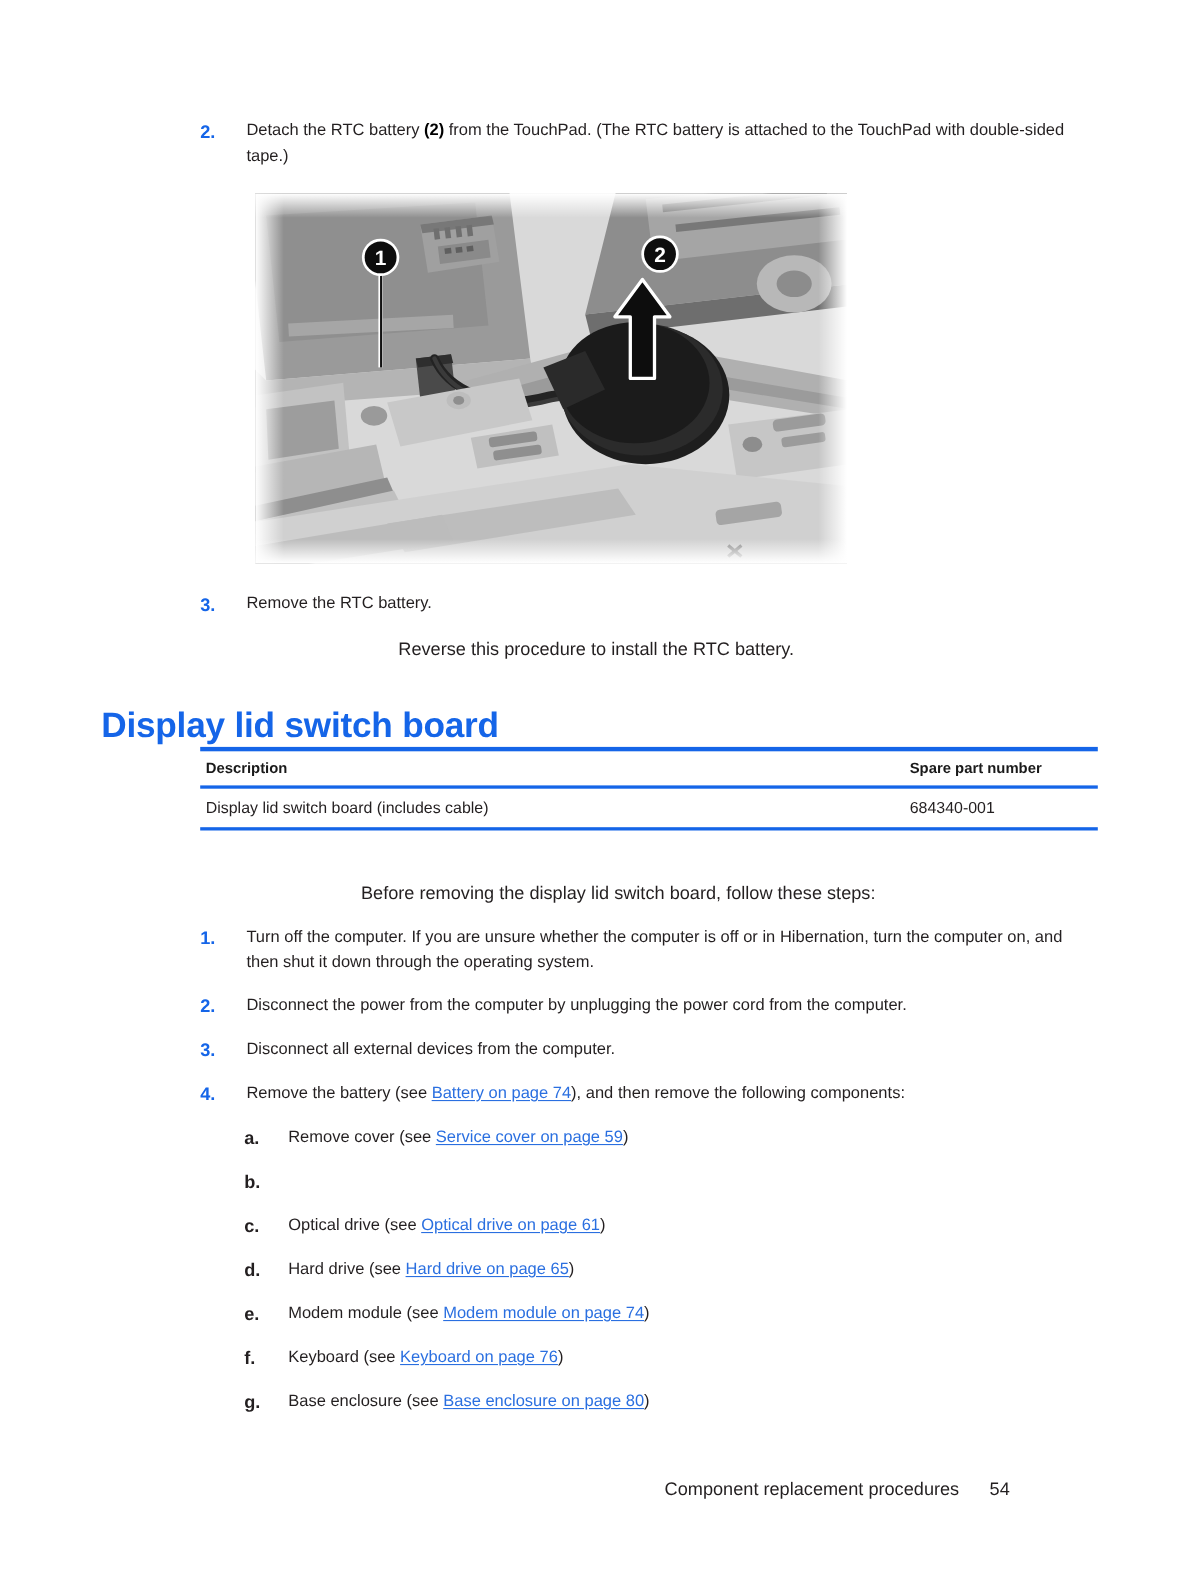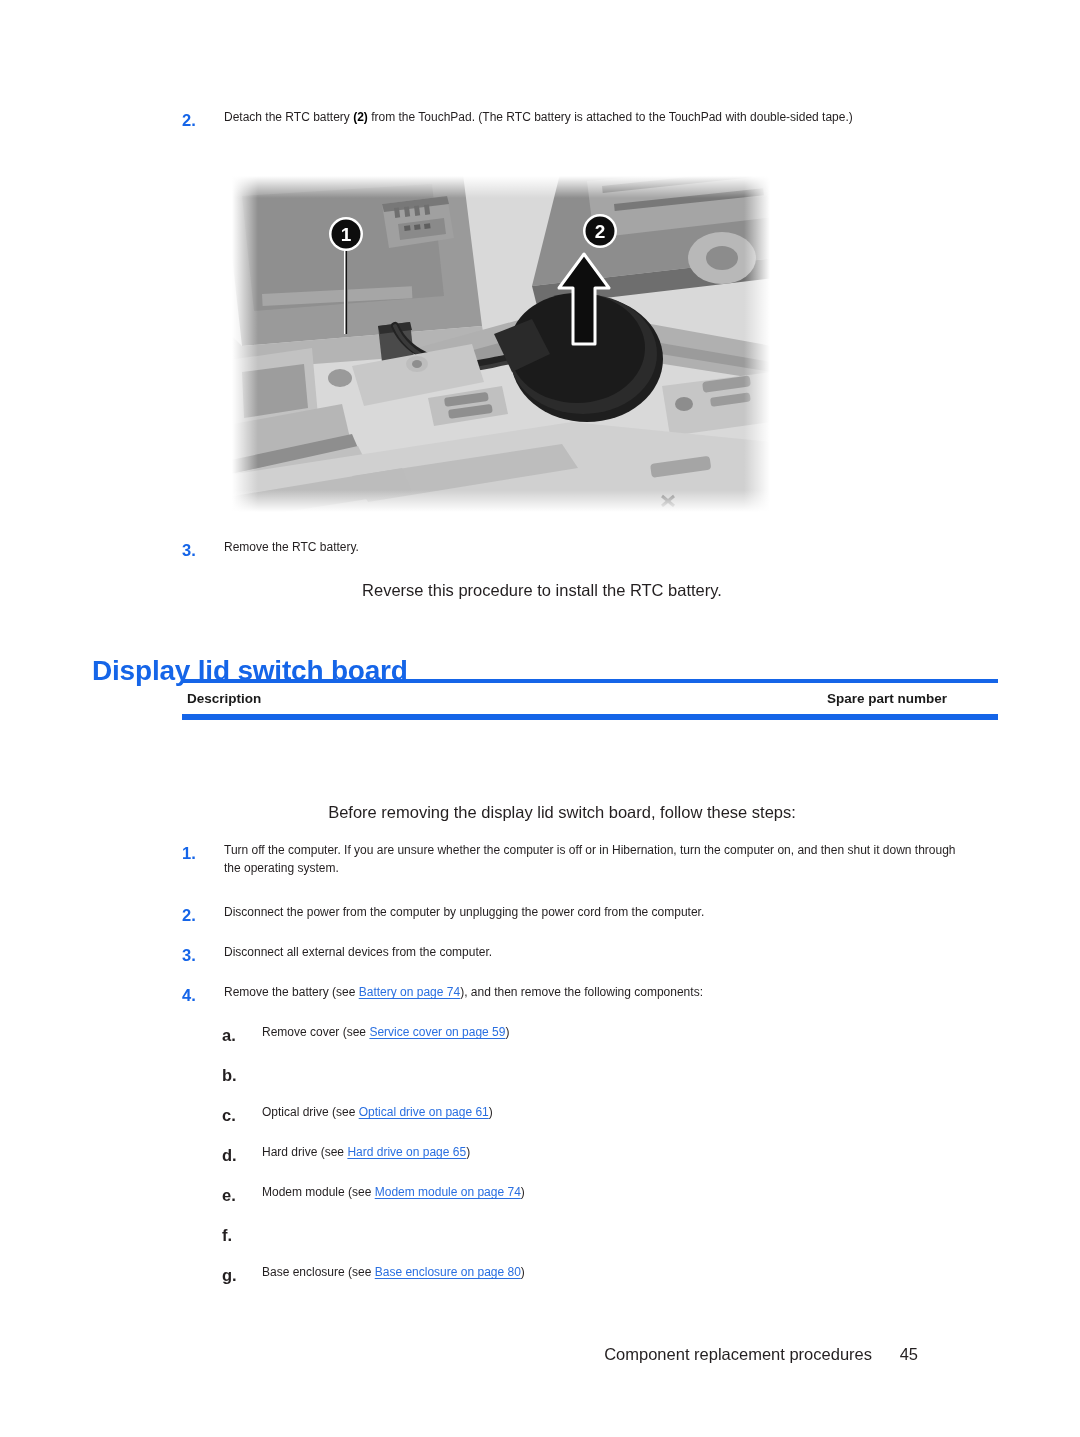--- a/index.html
+++ b/index.html
@@ -38,21 +38,21 @@
   }
   .num-marker {
     color: #1565E8;
     font-weight: bold;
     font-size: 16.5px;
     line-height: 1.52;
     flex: 0 0 auto;
     text-align: left;
   }
   .num-body {
-    font-size: 12px;
+    font-size: 15px;
     line-height: 1.52;
     color: #231f20;
   }
 
   .alpha-marker {
     color: #231f20;
     font-weight: bold;
     font-size: 16.5px;
     line-height: 1.52;
     flex: 0 0 auto;
@@ -63,22 +63,22 @@
   a.xref {
     color: #2A6FE0;
     text-decoration: underline;
     text-underline-offset: 2px;
   }
 
   
   .h1 {
     position: absolute;
     left: 92px;
-    top: 636px;
-    font-size: 28px;
+    top: 620px;
+    font-size: 32px;
     font-weight: bold;
     color: #1565E8;
     letter-spacing: -0.2px;
   }
 
   
   .spec-table {
     position: absolute;
     left: 182px;
     top: 679px;
@@ -289,20 +289,24 @@
 
   <h1 class="h1">Display lid switch board</h1>
 
   <div class="spec-table">
     <div class="rule-thick"></div>
     <div class="trow head">
       <div class="tcell-desc thead-text">Description</div>
       <div class="tcell-part thead-text">Spare part number</div>
     </div>
     <div class="rule-thin"></div>
+    <div class="trow data">
+      <div class="tcell-desc tdata-text">Display lid switch board (includes cable)</div>
+      <div class="tcell-part tdata-text">684340-001</div>
+    </div>
     <div class="rule-thin"></div>
   </div>
 
   <div class="body-text" style="position:absolute; left:182px; top:800px; width:760px;">Before removing the display lid switch board, follow these steps:</div>
 
   <div class="num-item" style="left:182px; top:841px; width:790px;">
     <span class="num-marker" style="width:42px;">1.</span>
     <span class="num-body">Turn off the computer. If you are unsure whether the computer is off or in Hibernation, turn the computer on, and then shut it down through the operating system.</span>
   </div>
 
@@ -350,27 +354,30 @@
 
   <div class="num-item" style="left:222px; top:1183px; width:760px;">
     <span class="alpha-marker" style="width:40px;">e.</span>
     <span class="num-body">
       <span>Modem module (see </span><a class="xref" href="#">Modem module on page 74</a><span>)</span>
     </span>
   </div>
 
   <div class="num-item" style="left:222px; top:1223px; width:760px;">
     <span class="alpha-marker" style="width:40px;">f.</span>
+    <span class="num-body">
+      <span>Keyboard (see </span><a class="xref" href="#">Keyboard on page 76</a><span>)</span>
+    </span>
   </div>
 
   <div class="num-item" style="left:222px; top:1263px; width:760px;">
     <span class="alpha-marker" style="width:40px;">g.</span>
     <span class="num-body">
       <span>Base enclosure (see </span><a class="xref" href="#">Base enclosure on page 80</a><span>)</span>
     </span>
   </div>
 
   <div class="footer">
     <span class="footer-title">Component replacement procedures</span>
-    <span class="footer-page">45</span>
+    <span class="footer-page">54</span>
   </div>
 
 </div>
 
 </body></html>

